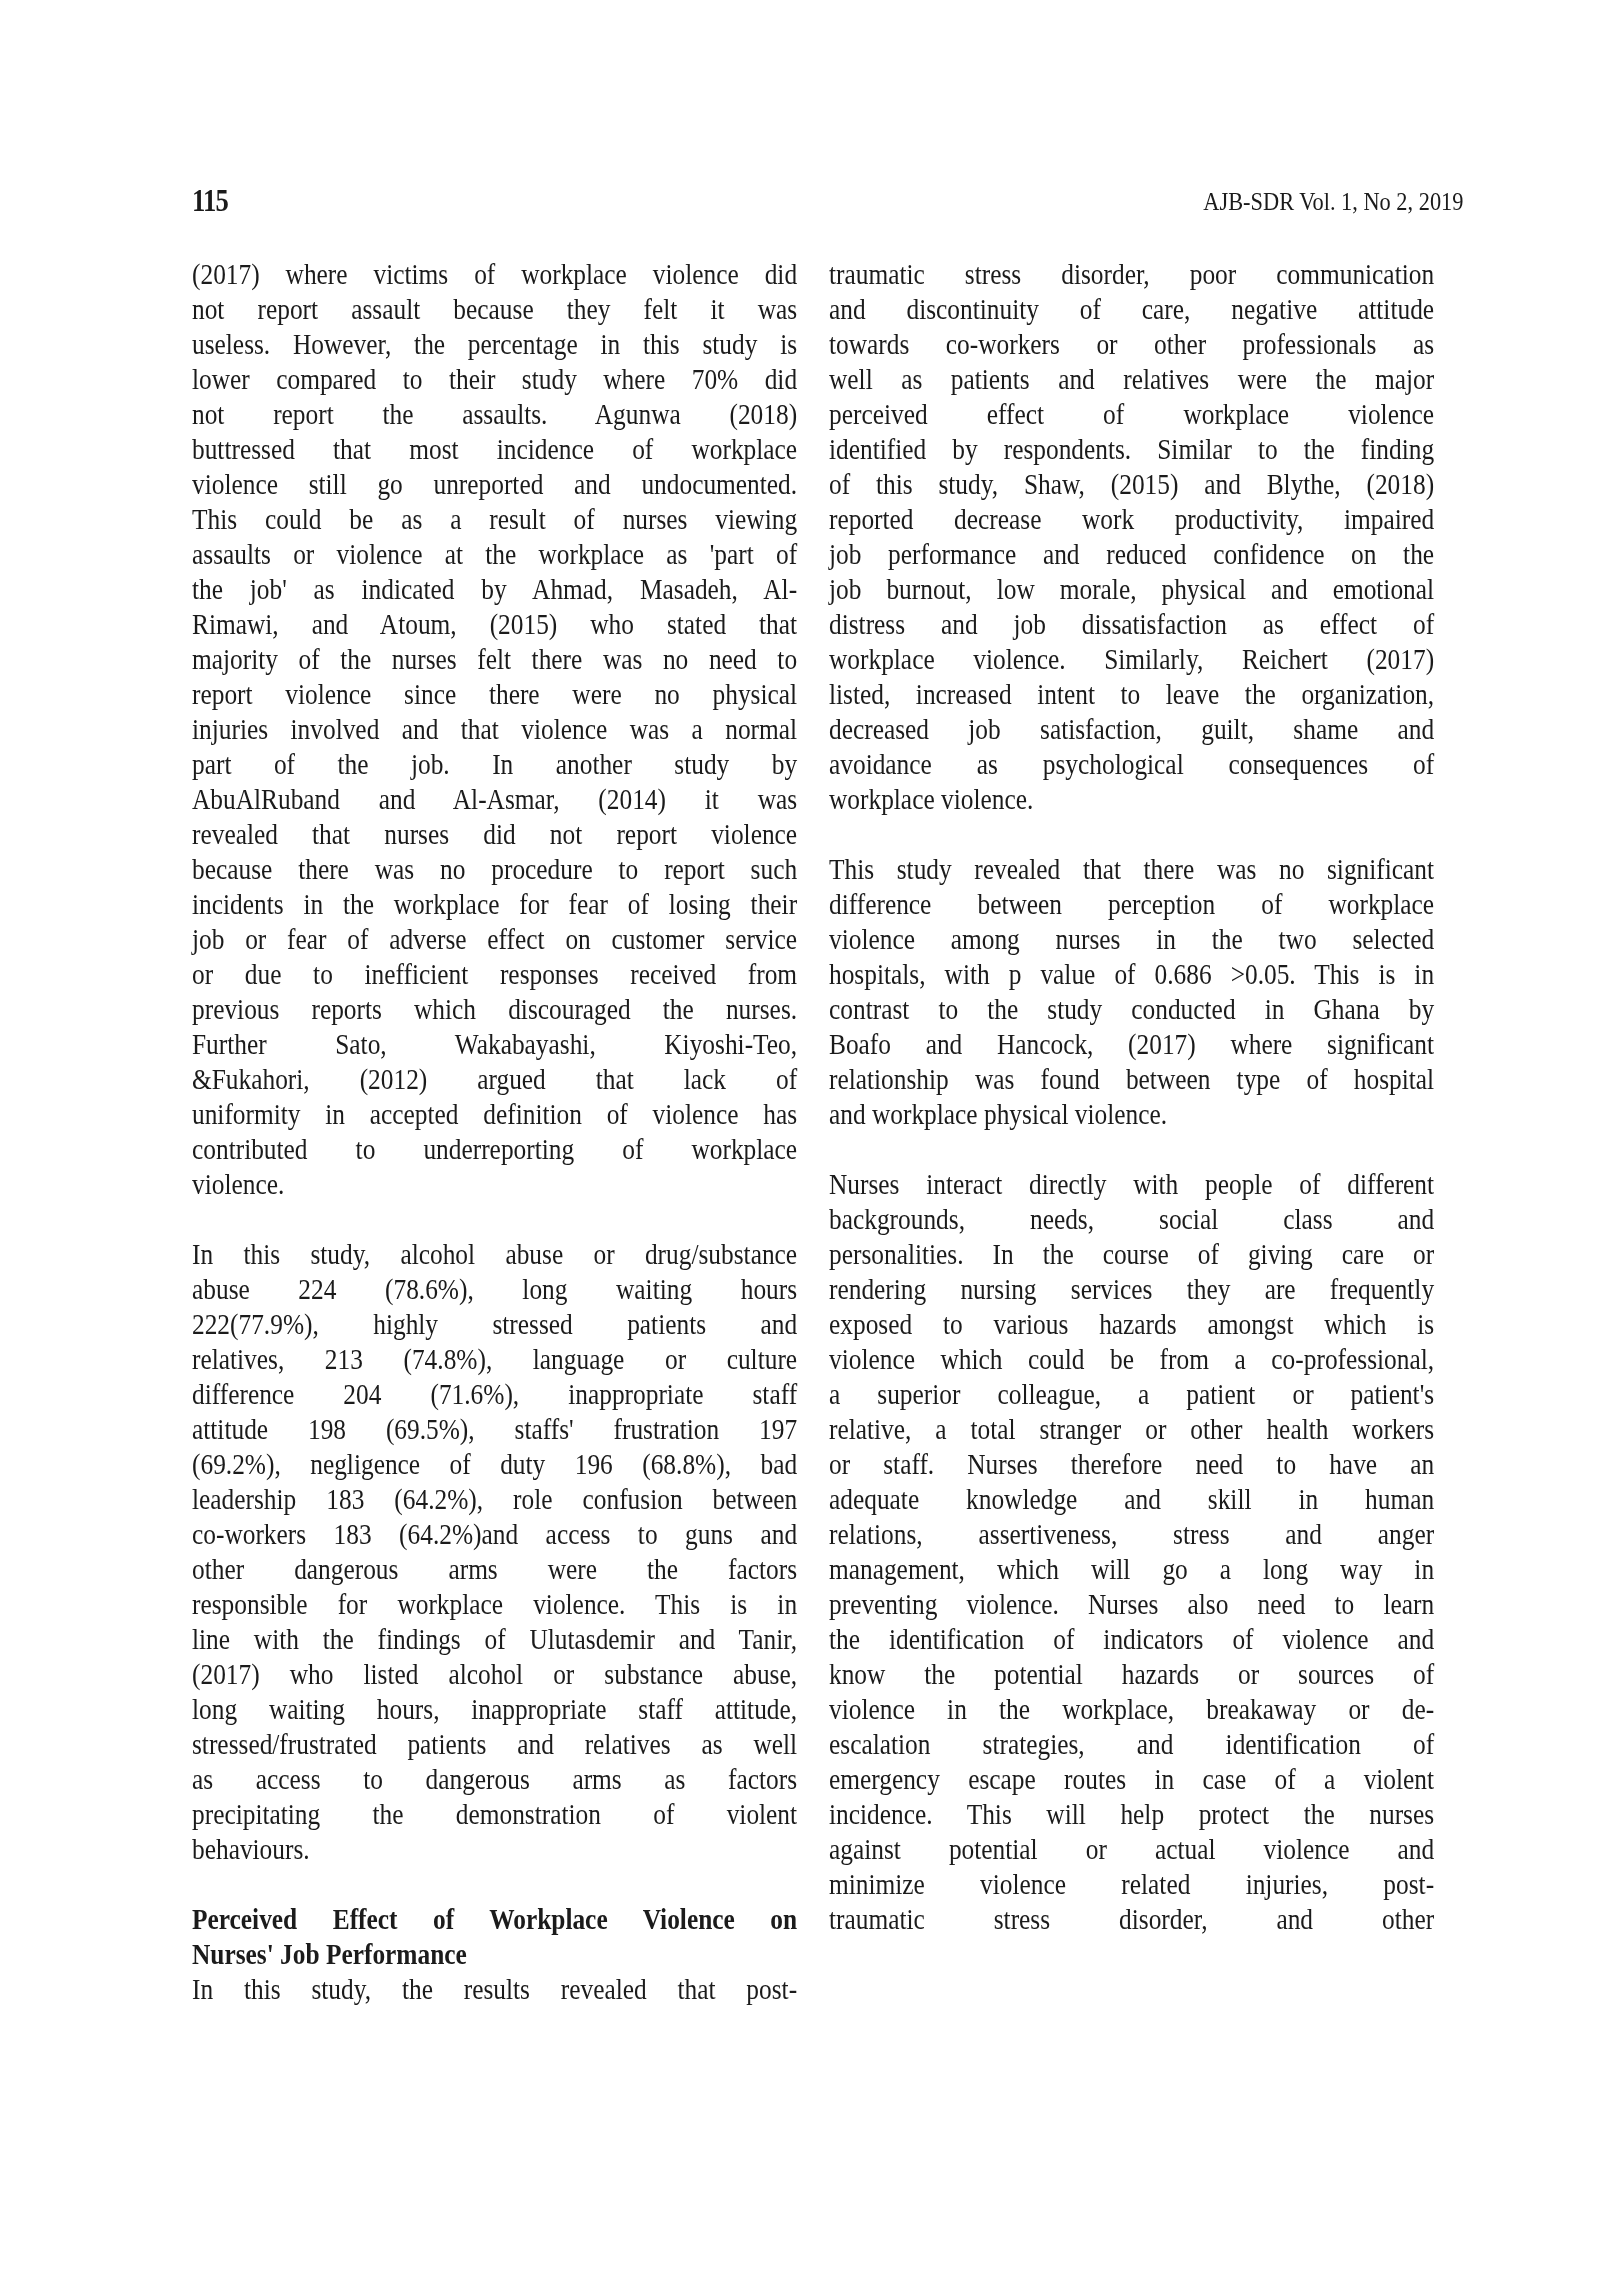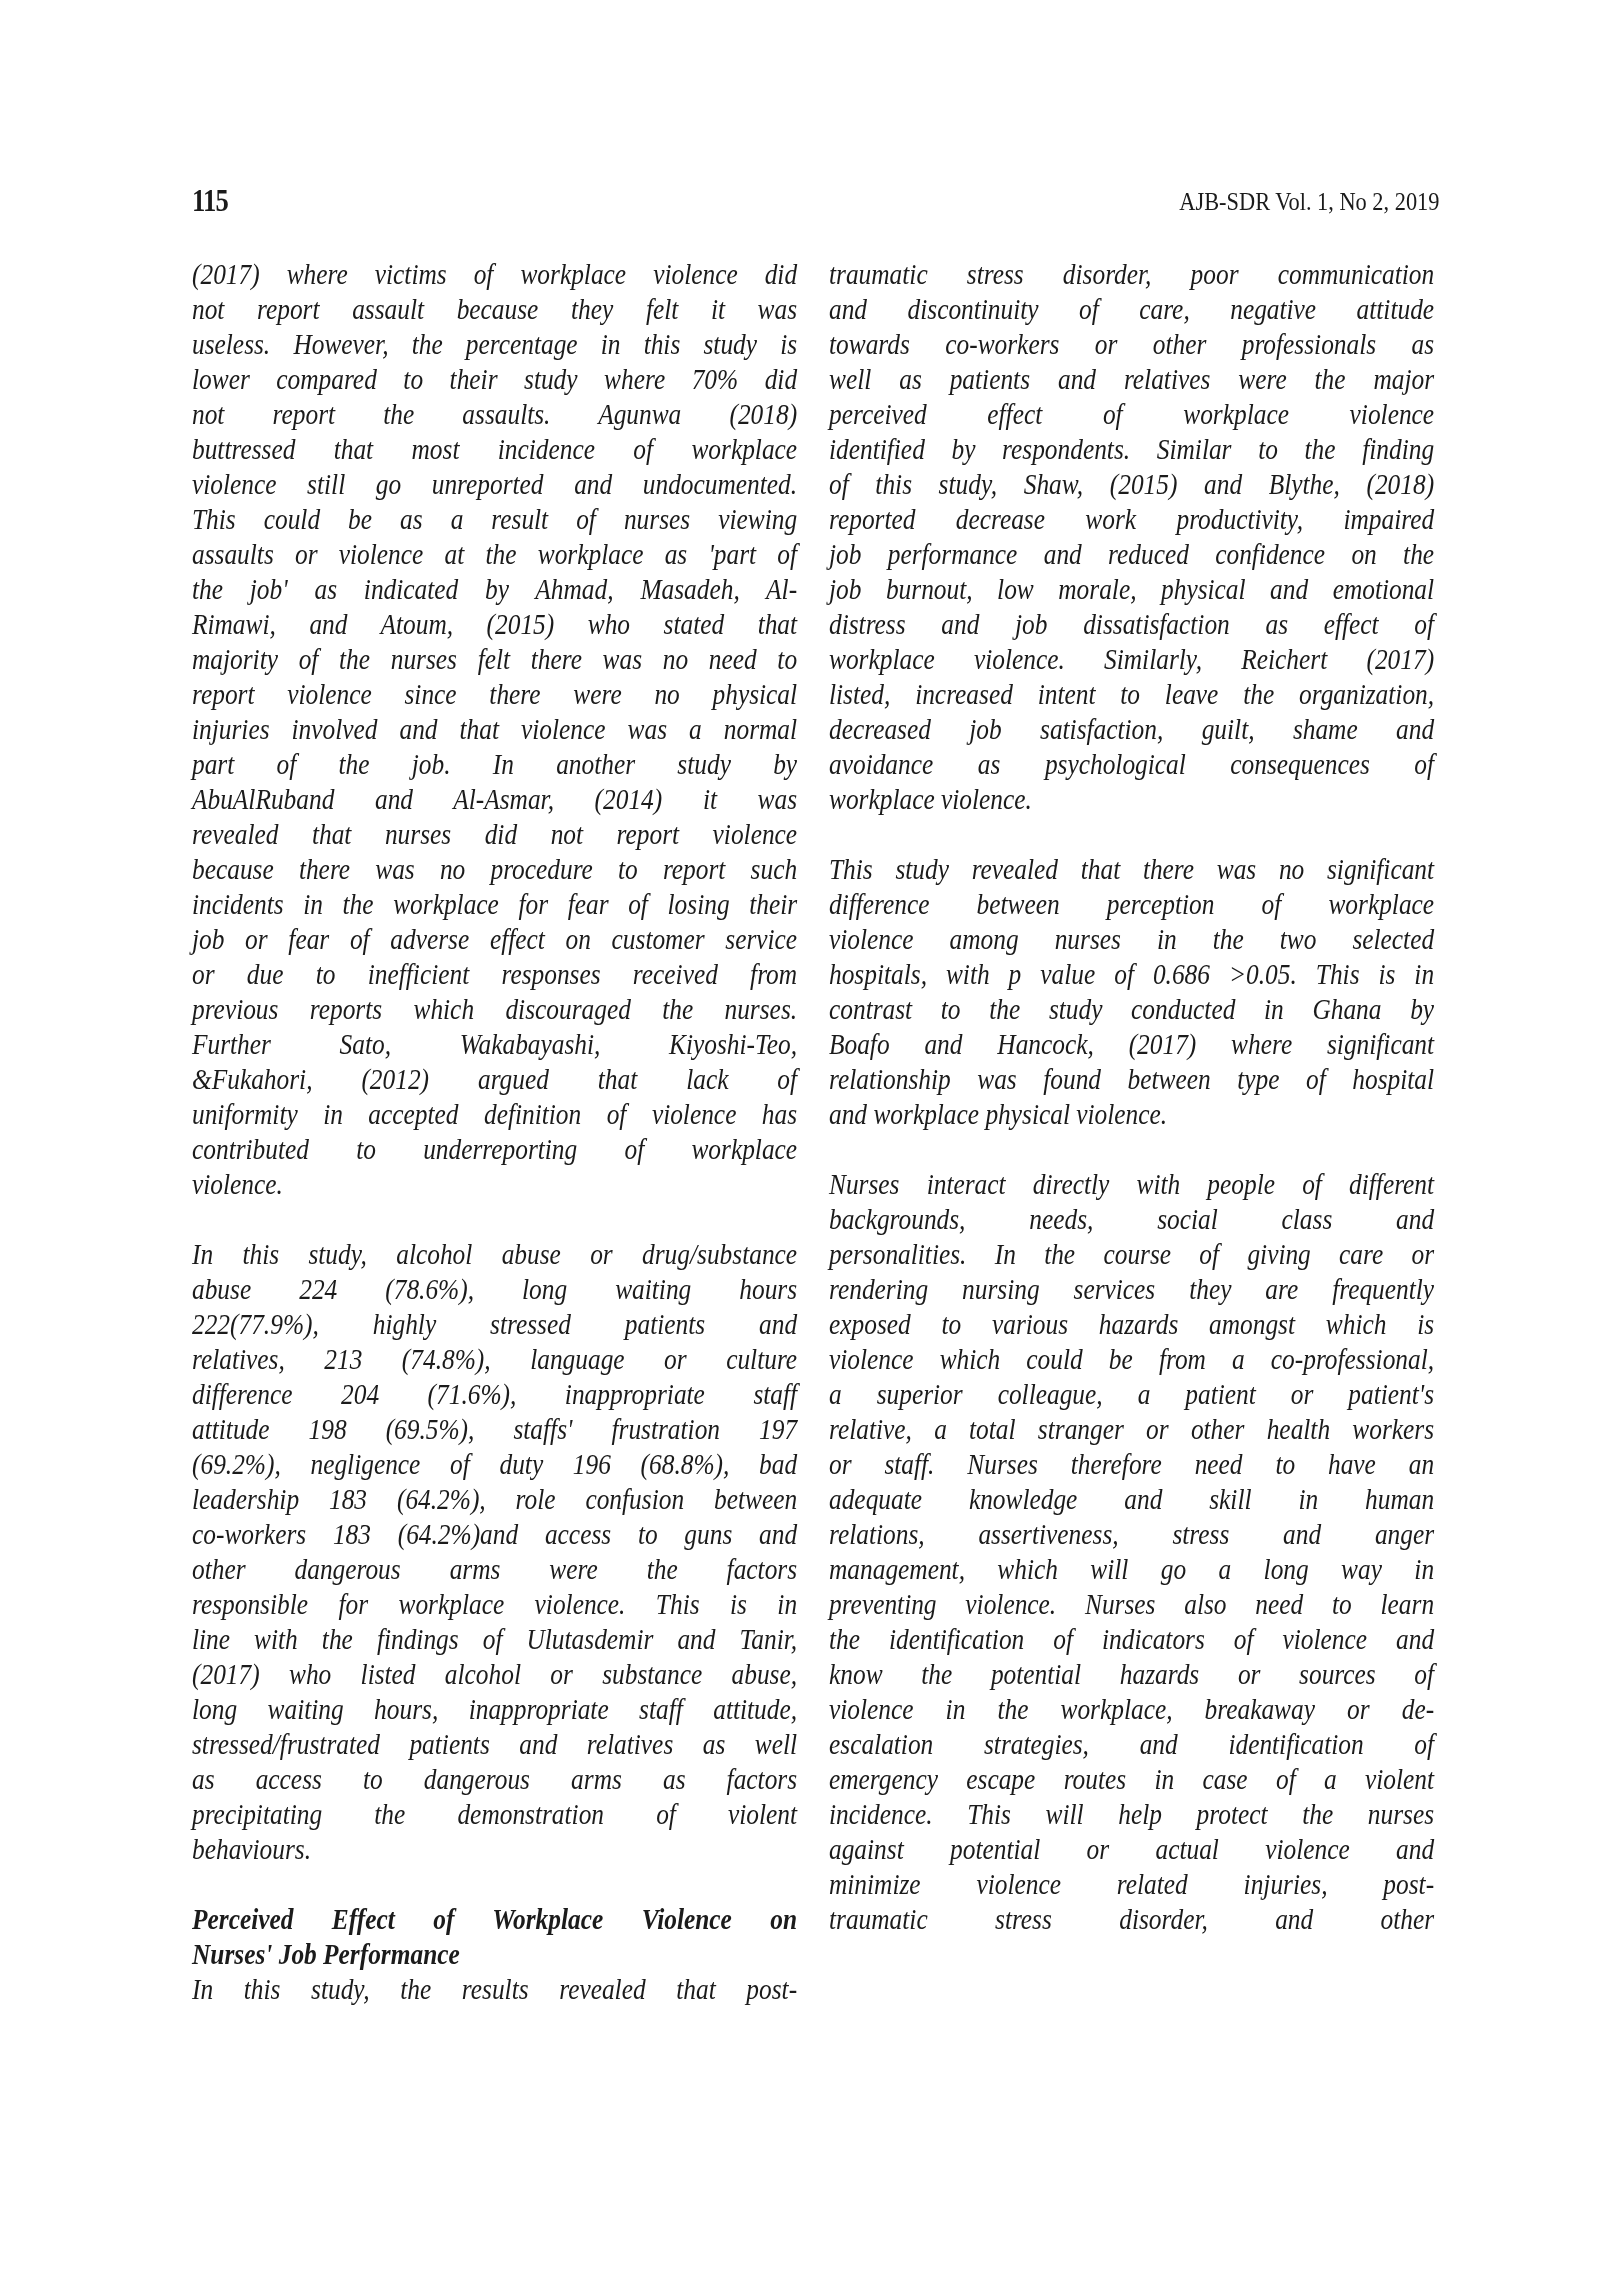--- a/index.html
+++ b/index.html
@@ -1,23 +1,23 @@
 <!DOCTYPE html>
 <html style="font-size:15px"><head>
 <meta charset="utf-8">
 <style>
   html, body { margin: 0; padding: 0; background: #ffffff; }
   body { width: 1621px; height: 2272px; position: relative; overflow: hidden;
          font-family: "Liberation Serif", serif; color: #1b1b1b; }
-  .header { position: absolute; top: 183px; left: 192px; right: 182px; height: 38px; }
+  .header { position: absolute; top: 183px; left: 192px; right: 158px; height: 38px; }
   .page-number { position: absolute; left: 0; top: 0; font-size: 31px; font-weight: bold;
                  transform: scaleX(0.86); transform-origin: left top; letter-spacing: -1px; }
   .journal-ref { position: absolute; right: 0; top: 3.8px; font-size: 26px;
                  transform: scaleX(0.86); transform-origin: right top; }
-  .column { position: absolute; top: 257px; width: 605px; font-style: italic; }
+  .column { position: absolute; top: 257px; width: 605px; }
   .col-left { left: 192px; }
   .col-right { left: 829px; }
   .line { display: block; height: 35px; line-height: 35px; font-size: 29.5px;
           white-space: nowrap; text-align: justify; text-align-last: justify;
           transform: scaleX(0.86); transform-origin: left center; width: 116.3%; }
   .line.last { text-align-last: left; }
   .heading .line { font-weight: bold; }
   .spacer { display: block; height: 35px; }
   .block { display: block; }
 </style>

